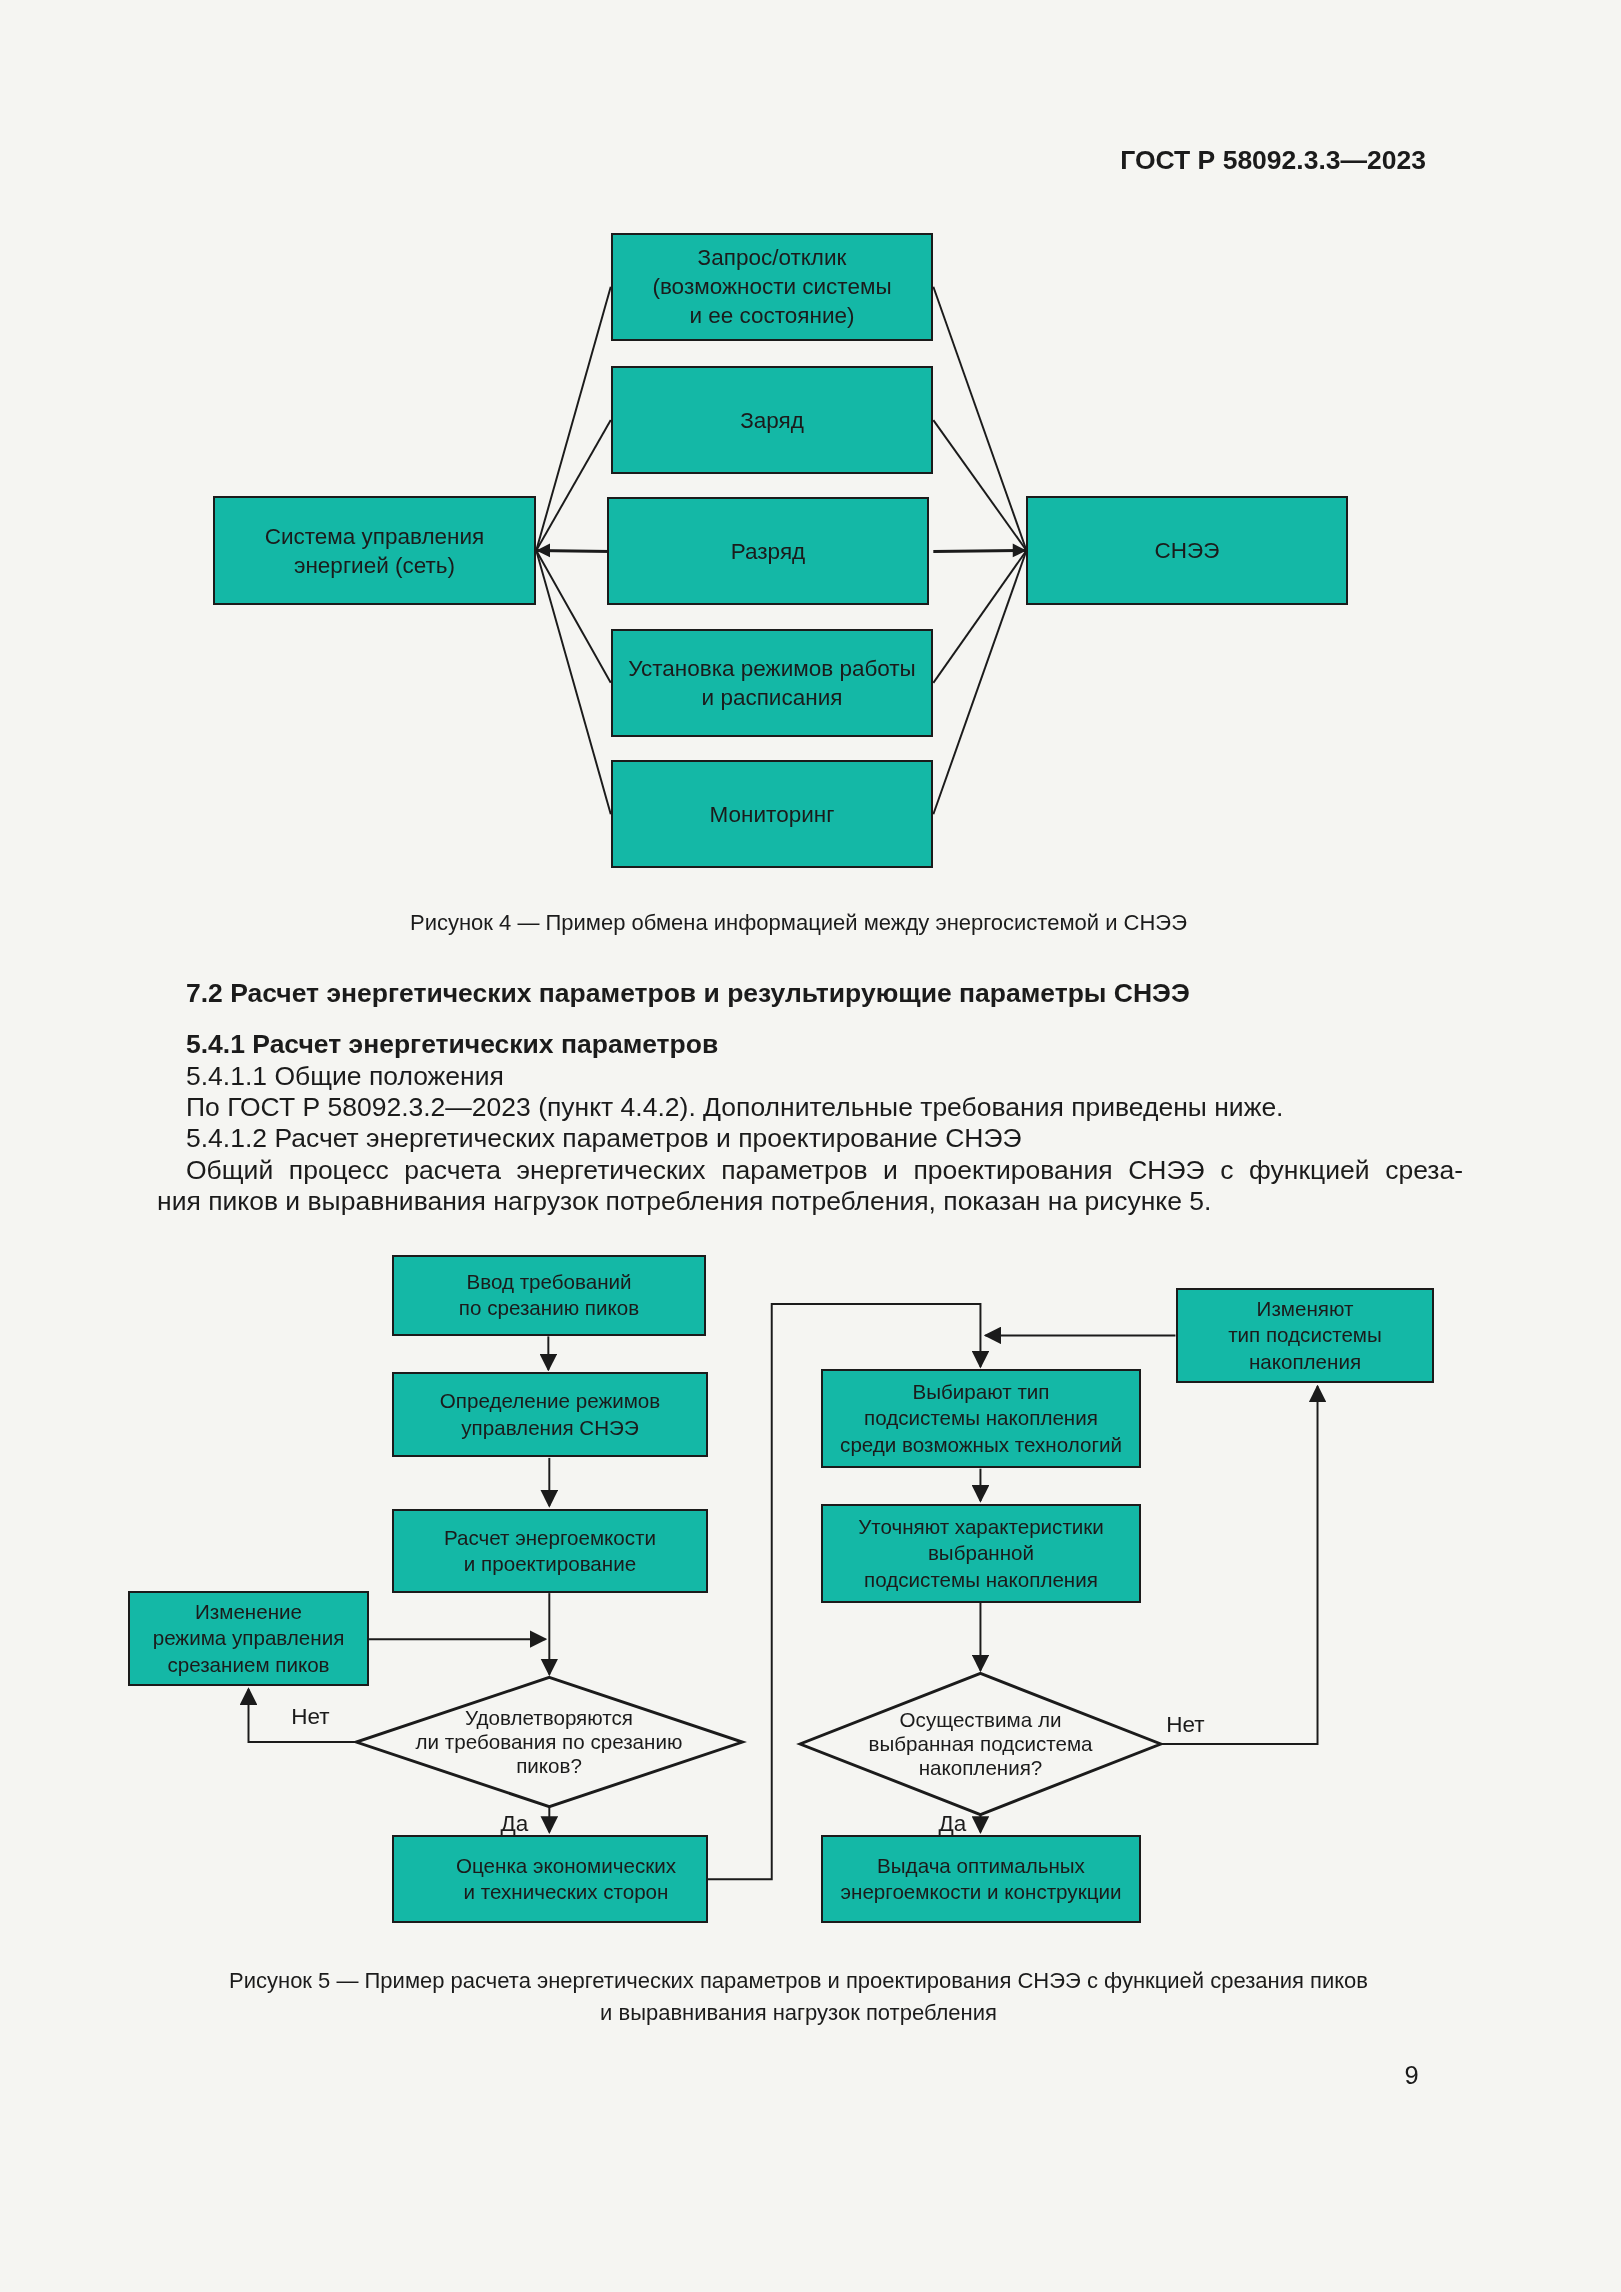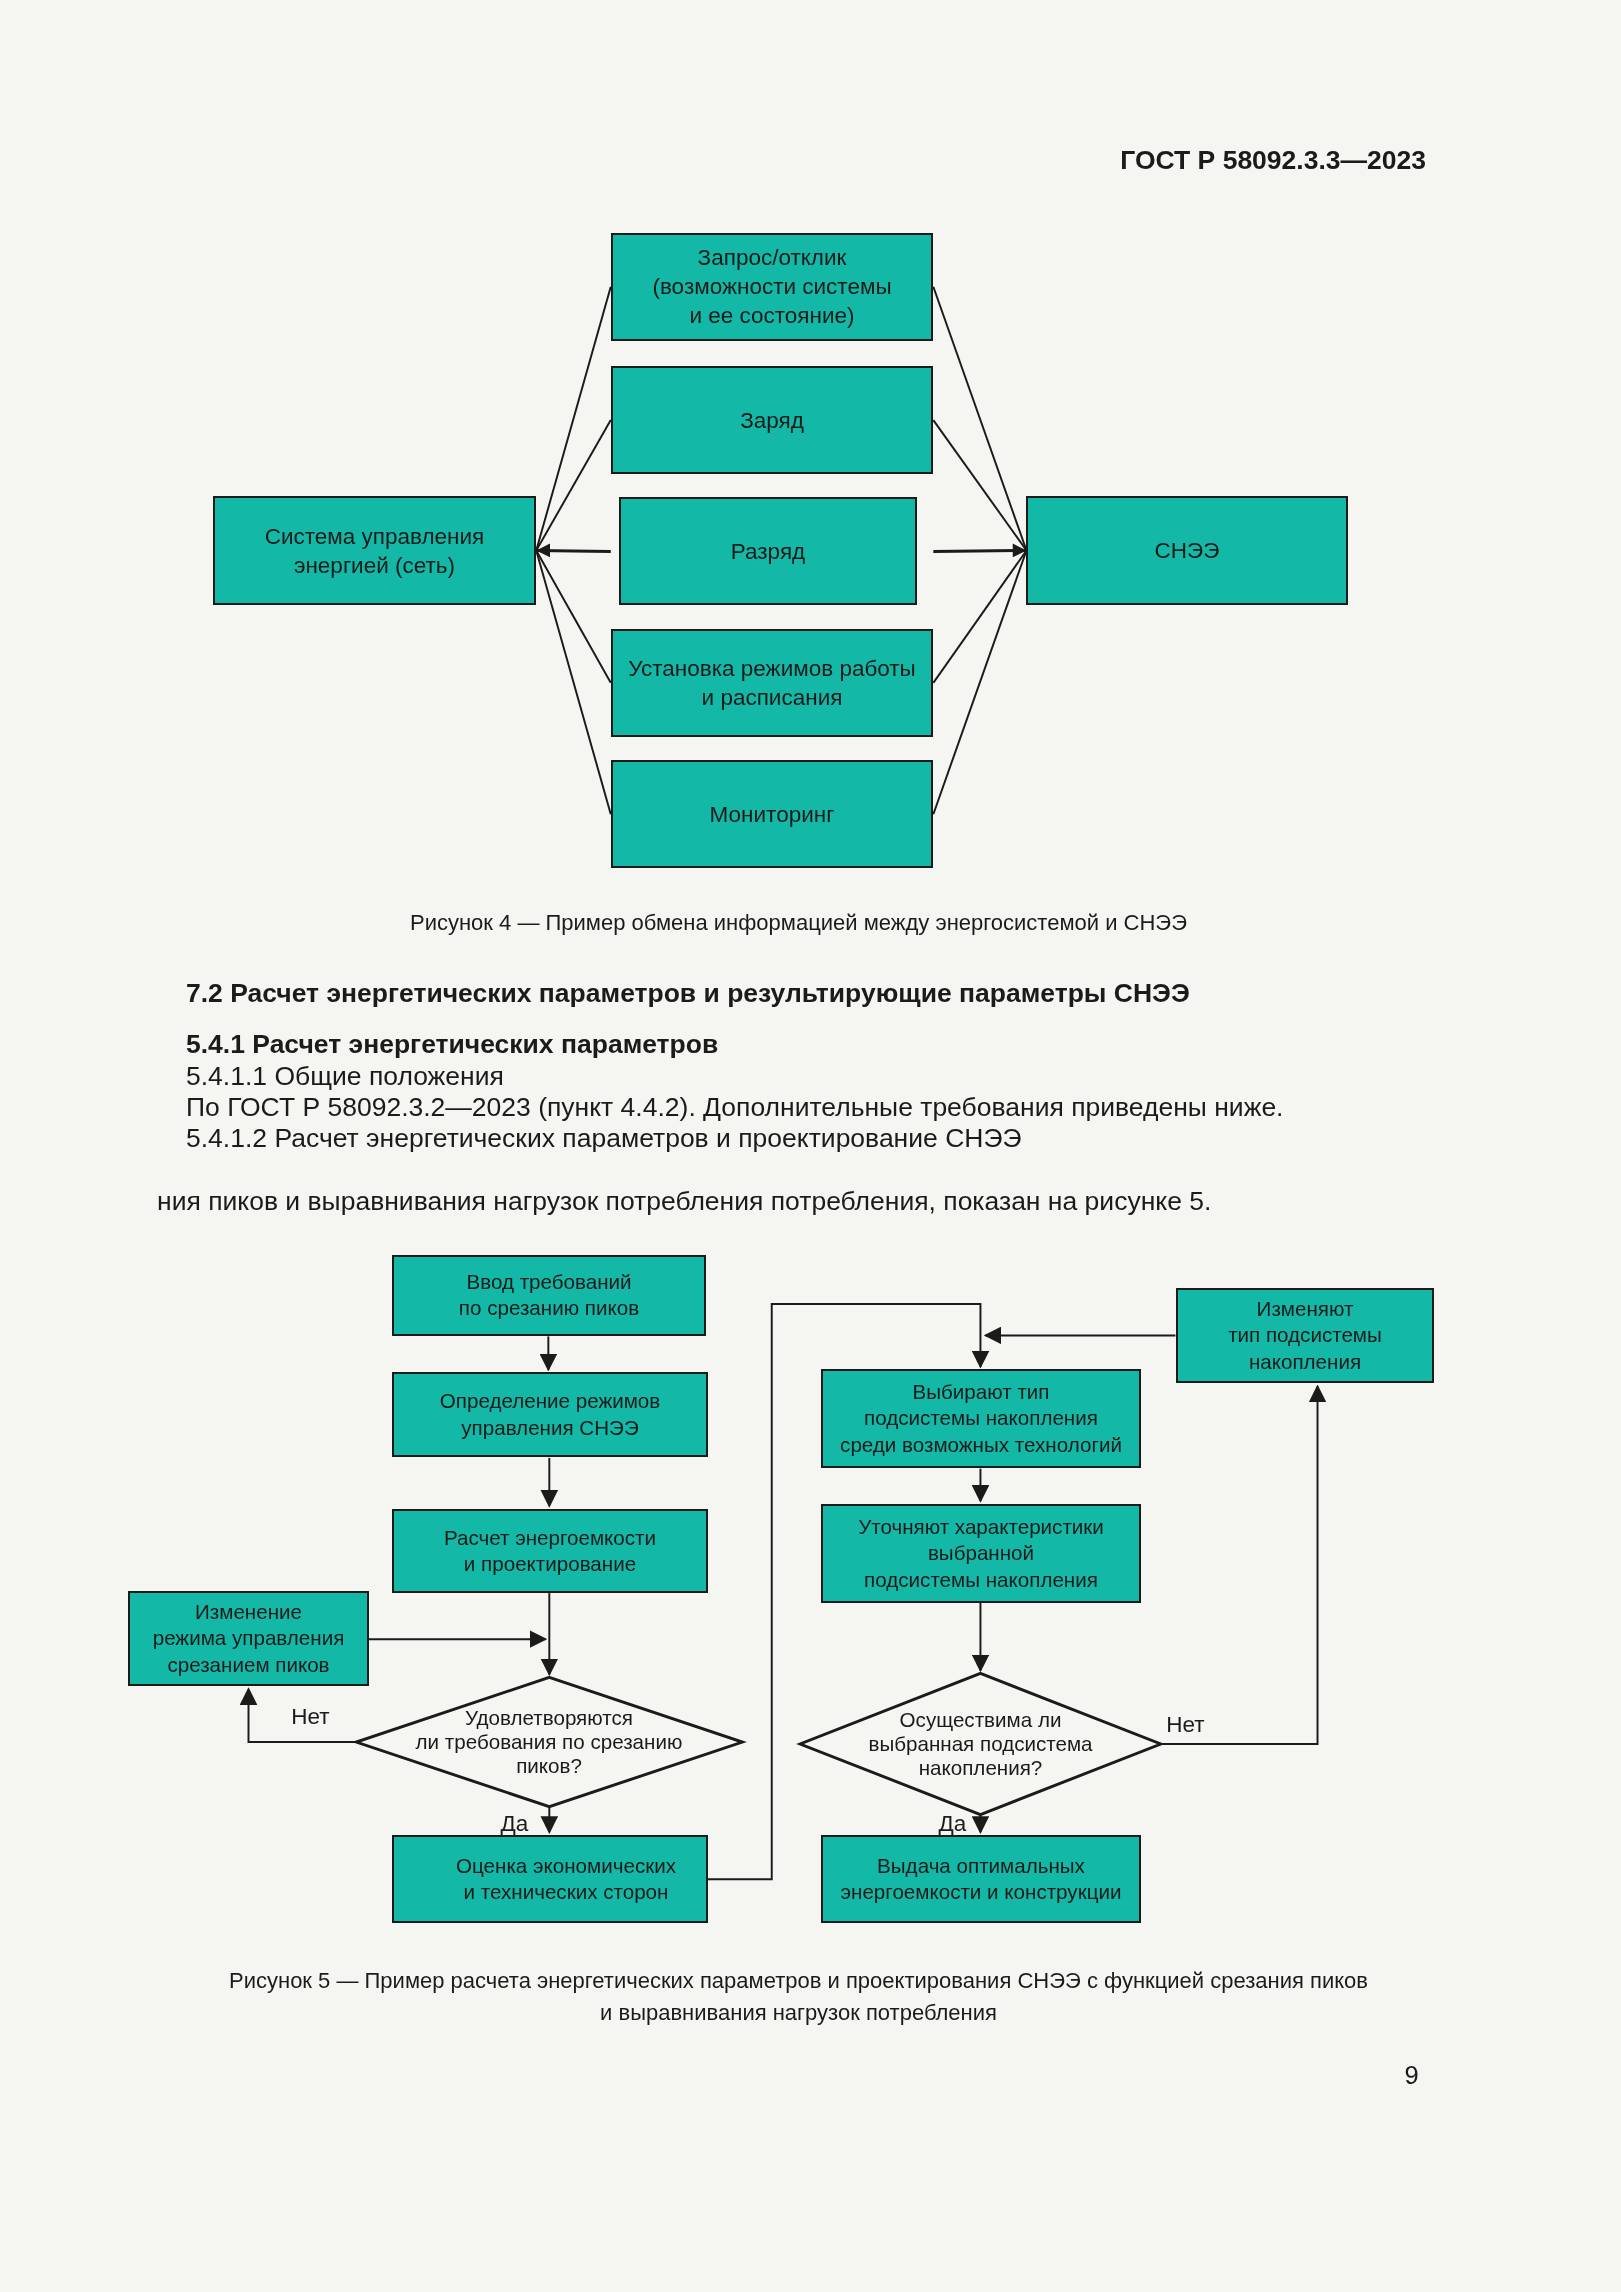--- a/index.html
+++ b/index.html
@@ -74,34 +74,35 @@
 
       <polygon class="tip" points="397,336 411,329 411,343"></polygon>
       <polygon class="tip" points="897,336 883,329 883,343"></polygon>
     </svg>
     <div class="fbox f4" style="left:66px; top:275px; width:323px; height:109px;">Система управления
 энергией (сеть)</div>
     <div class="fbox f4" style="left:464px; top:11.8px; width:322px; height:108px;">Запрос/отклик
 (возможности системы
 и ее состояние)</div>
     <div class="fbox f4" style="left:464px; top:145px; width:322px; height:108px;">Заряд</div>
-    <div class="fbox f4" style="left:472px; top:276px; width:298px; height:108px;">Разряд</div>
+    <div class="fbox f4" style="left:460px; top:276px; width:322px; height:108px;">Разряд</div>
     <div class="fbox f4" style="left:464px; top:408px; width:322px; height:108px;">Установка режимов работы
 и расписания</div>
     <div class="fbox f4" style="left:464px; top:539px; width:322px; height:108px;">Мониторинг</div>
     <div class="fbox f4" style="left:879px; top:275px; width:322px; height:109px;">СНЭЭ</div>
   </div>
 
   <div class="caption" style="top:907px;">Рисунок 4 — Пример обмена информацией между энергосистемой и СНЭЭ</div>
 
   <div class="para bold" style="top:978px;">7.2 Расчет энергетических параметров и результирующие параметры СНЭЭ</div>
   <div class="para bold" style="top:1029px;">5.4.1 Расчет энергетических параметров</div>
   <div class="para" style="top:1061px;">5.4.1.1 Общие положения</div>
   <div class="para" style="top:1092px;">По ГОСТ Р 58092.3.2—2023 (пункт 4.4.2). Дополнительные требования приведены ниже.</div>
   <div class="para" style="top:1123px;">5.4.1.2 Расчет энергетических параметров и проектирование СНЭЭ</div>
+  <div class="para stretch" style="top:1155px;">Общий процесс расчета энергетических параметров и проектирования СНЭЭ с функцией среза-</div>
   <div class="para" style="top:1186px; text-indent:0;">ния пиков и выравнивания нагрузок потребления потребления, показан на рисунке 5.</div>
 
   <div class="fig" style="left:127px; top:1245px; width:1313px; height:706px;">
     <svg width="1313" height="706" viewBox="0 0 1340 720">
       <defs>
         <marker id="arr5" viewBox="0 0 10 10" refX="9" refY="5" markerWidth="9" markerHeight="9" orient="auto">
           <path d="M0,0 L10,5 L0,10 Z" fill="#1b1b1b"></path>
         </marker>
       </defs>
 

